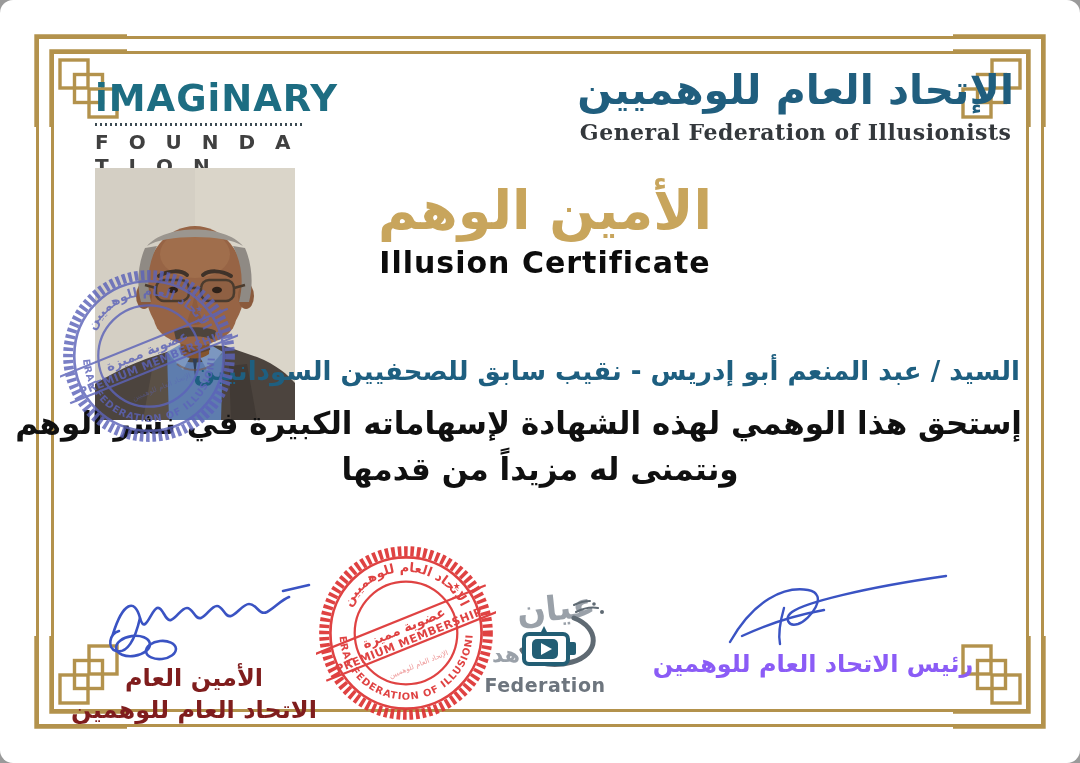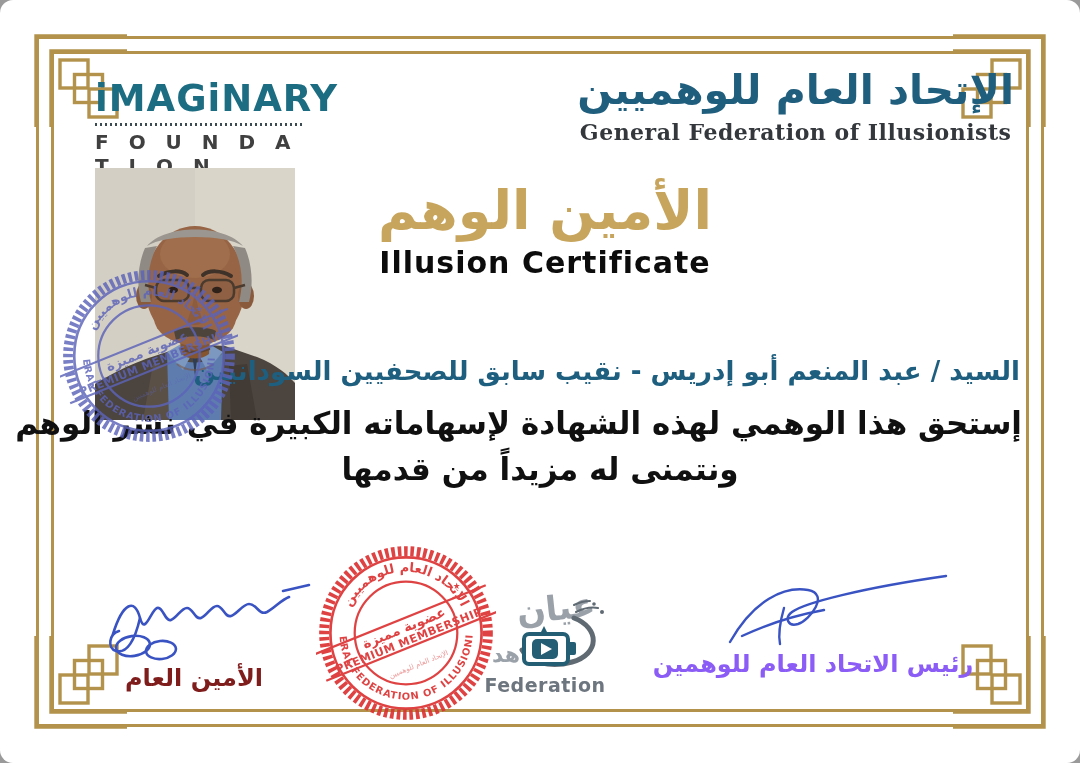--- a/index.html
+++ b/index.html
@@ -221,20 +221,21 @@
       <path d="M28,64 C38,32 50,28 55,48 C60,66 66,40 72,38 C78,36 80,52 86,50 C92,48 96,38 102,38 C108,38 110,50 116,48 C122,46 126,36 132,36 C138,36 140,48 146,46 C152,44 158,34 164,34 C172,34 174,46 182,42 C191,37 196,30 204,27"></path>
       <path d="M198,21 L224,15"></path>
       <path d="M55,48 C50,70 42,84 31,81 C22,78 24,64 34,61"></path>
       <ellipse cx="48" cy="76" rx="17" ry="10" transform="rotate(-8 48 76)"></ellipse>
       <ellipse cx="76" cy="80" rx="15" ry="9" transform="rotate(-6 76 80)"></ellipse>
     </g>
   </svg>
 
   <div class="role-left">
     <div>الأمين العام</div>
+    <div>الاتحاد العام للوهمين</div>
   </div>
 
   <div class="eyewitness">
     <svg width="134" height="80" viewBox="0 0 134 80">
       <text x="40" y="32" font-size="34" font-weight="bold" fill="#9aa1a9" transform="rotate(-6 40 32)">عيان</text>
       <text x="14" y="70" font-size="22" font-weight="bold" fill="#9aa1a9">هد</text>
       <path d="M96,26 C122,36 122,62 94,70 C72,76 50,70 44,58" stroke="#5f6a73" stroke-width="5" fill="none" stroke-linecap="round"></path>
       <path d="M98,20 C106,16 114,15 120,16 M96,13 C102,10 108,9 112,9" stroke="#5f6a73" stroke-width="2" fill="none" stroke-linecap="round"></path>
       <circle cx="124" cy="20" r="2" fill="#5f6a73"></circle>
       <circle cx="116" cy="12" r="1.8" fill="#5f6a73"></circle>

